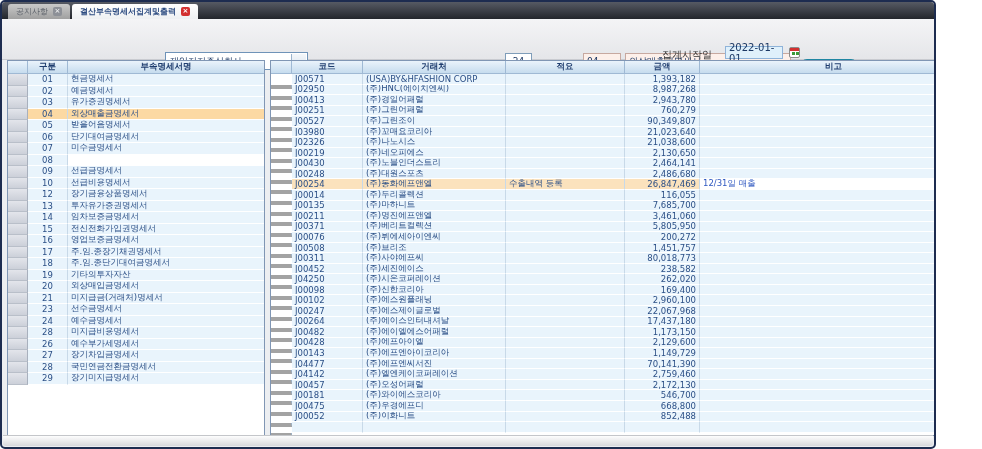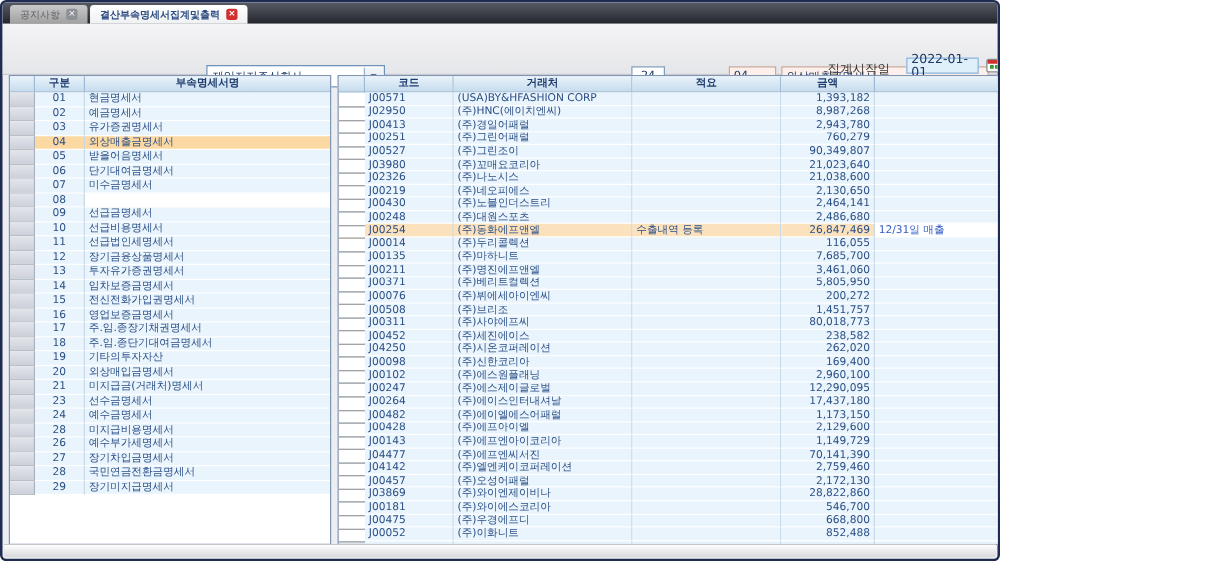--- a/index.html
+++ b/index.html
@@ -1,17 +1,17 @@
 <!DOCTYPE html>
 <html><head>
 <meta charset="utf-8">
 <style>
   * { box-sizing: border-box; margin: 0; padding: 0; }
   html,body { width: 982px; height: 449px; font-family: "DejaVu Sans","Liberation Sans",sans-serif; }
-  .window { position:absolute; top:0; left:0; width:800px; height:449px;
+  .window { position:absolute; top:0; left:0; width:936px; height:449px;
             background:#eceef1; border:2px solid #1d2c50; border-radius:5px; overflow:hidden; }
   
   .tabstrip { position:absolute; top:0; left:0; right:0; height:17px;
               background:linear-gradient(#565a64,#23262c); display:flex; align-items:flex-end; padding-left:6px; gap:2px; }
   .tab { height:15px; display:flex; align-items:center; gap:5px; padding:0 8px;
          font-size:8px; border-radius:3px 3px 0 0; white-space:nowrap; cursor:default; }
   .tab.inactive { background:linear-gradient(#c9c9c9,#a0a0a0); color:#5e636b; }
   .tab.active   { background:linear-gradient(#ffffff,#eef0f2); color:#2c4b80; font-weight:bold; }
   .closebox { width:9px; height:9px; border-radius:2px; font-size:7px; line-height:9px; text-align:center; color:#fff; }
   .tab.inactive .closebox { background:#8d9097; }
@@ -45,21 +45,21 @@
   .panel { position:absolute; top:58px; background:#fff; border:1px solid #8096b4; overflow:hidden; }
   .lpanel { left:5px;   width:258px; height:376px; }
   .rpanel { left:268px; width:709px; height:376px; }
   .thead { display:flex; height:13px; }
   .hcell { background:linear-gradient(#eaf3fb,#c6dcee); border-right:1px solid #9fb9d4; border-bottom:1px solid #9fb9d4;
            color:#1e3c6e; font-size:8.5px; font-weight:bold; display:flex; align-items:center; justify-content:center;
            overflow:hidden; white-space:nowrap; }
   .lrow { display:flex; height:11.5px; }
   .rrow { display:flex; height:10.55px; }
   .gutL { width:20px; background:linear-gradient(#e3e5eb,#ccd0d9); border-right:1px solid #a8b0bd; border-bottom:1px solid #b9bfc9; }
-  .gutR { width:21px; background:#bfd4ea; border-right:1px solid #9ab4d0; border-bottom:1px solid #a3a3a3;
+  .gutR { width:21px; background:#bfd4ea; border-right:1px solid #9ab4d0; border-bottom:4px solid #a3a3a3;
           font-size:7.5px; color:#333; display:flex; align-items:center; justify-content:center; overflow:hidden;margin-top:11px; }
   .cell { background:#e9f4fc; border-right:1px solid #c8d9e8; border-bottom:1px solid #ffffff;
           font-size:8.5px; color:#2b4f86; display:flex; align-items:center; padding:0 3px;
           overflow:hidden; white-space:nowrap; }
   .cell.center { justify-content:center; }
   .cell.right  { justify-content:flex-end; }
   .lrow.selected .cell { background:#fcd9a3; }
   .rrow.hl .cell, .rrow.hl .gutR { background:#fbe2bd; }
   .rrow.hl .cell.note { background:#ffffff; color:#2f58c0; }
   .lpanel .c-code { width:40px; } .lpanel .c-name { flex:1; border-right:none; }
@@ -168,25 +168,20 @@
           <div class="cell c-code center">09</div>
           <div class="cell c-name">선급금명세서</div>
         </div>
         <div class="lrow">
           <div class="gutL"></div>
           <div class="cell c-code center">10</div>
           <div class="cell c-name">선급비용명세서</div>
         </div>
         <div class="lrow">
           <div class="gutL"></div>
-          <div class="cell c-code center">11</div>
-          <div class="cell c-name">선급법인세명세서</div>
-        </div>
-        <div class="lrow">
-          <div class="gutL"></div>
           <div class="cell c-code center">12</div>
           <div class="cell c-name">장기금융상품명세서</div>
         </div>
         <div class="lrow">
           <div class="gutL"></div>
           <div class="cell c-code center">13</div>
           <div class="cell c-name">투자유가증권명세서</div>
         </div>
         <div class="lrow">
           <div class="gutL"></div>
@@ -450,21 +445,21 @@
           <div class="cell c-vendor">(주)에스원플래닝</div>
           <div class="cell c-desc"></div>
           <div class="cell c-amt right">2,960,100</div>
           <div class="cell c-note note"></div>
         </div>
         <div class="rrow">
           <div class="gutR"></div>
           <div class="cell c-code">J00247</div>
           <div class="cell c-vendor">(주)에스제이글로벌</div>
           <div class="cell c-desc"></div>
-          <div class="cell c-amt right">12,290,095</div>
+          <div class="cell c-amt right">22,067,968</div>
           <div class="cell c-note note"></div>
         </div>
         <div class="rrow">
           <div class="gutR"></div>
           <div class="cell c-code">J00264</div>
           <div class="cell c-vendor">(주)에이스인터내셔날</div>
           <div class="cell c-desc"></div>
           <div class="cell c-amt right">17,437,180</div>
           <div class="cell c-note note"></div>
         </div>
@@ -507,28 +502,20 @@
           <div class="cell c-desc"></div>
           <div class="cell c-amt right">2,759,460</div>
           <div class="cell c-note note"></div>
         </div>
         <div class="rrow">
           <div class="gutR"></div>
           <div class="cell c-code">J00457</div>
           <div class="cell c-vendor">(주)오성어패럴</div>
           <div class="cell c-desc"></div>
           <div class="cell c-amt right">2,172,130</div>
-          <div class="cell c-note note"></div>
-        </div>
-        <div class="rrow">
-          <div class="gutR"></div>
-          <div class="cell c-code">J03869</div>
-          <div class="cell c-vendor">(주)와이엔제이비나</div>
-          <div class="cell c-desc"></div>
-          <div class="cell c-amt right">28,822,860</div>
           <div class="cell c-note note"></div>
         </div>
         <div class="rrow">
           <div class="gutR"></div>
           <div class="cell c-code">J00181</div>
           <div class="cell c-vendor">(주)와이에스코리아</div>
           <div class="cell c-desc"></div>
           <div class="cell c-amt right">546,700</div>
           <div class="cell c-note note"></div>
         </div>

